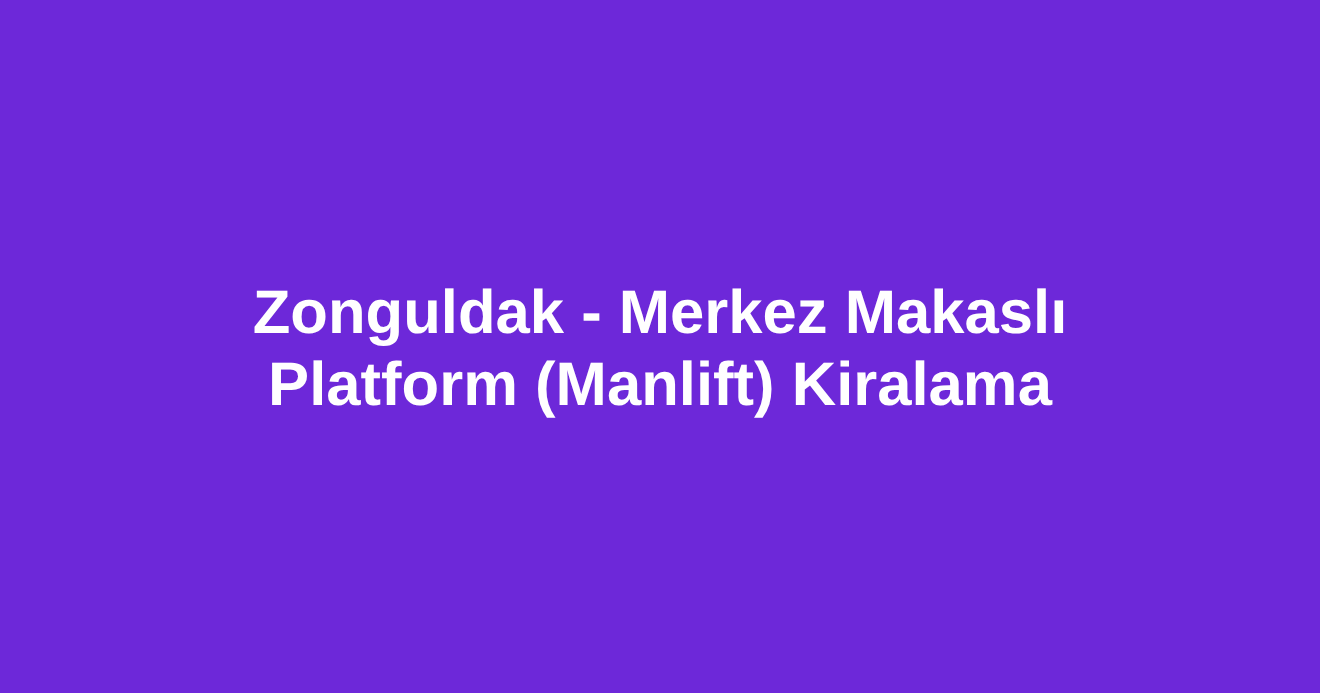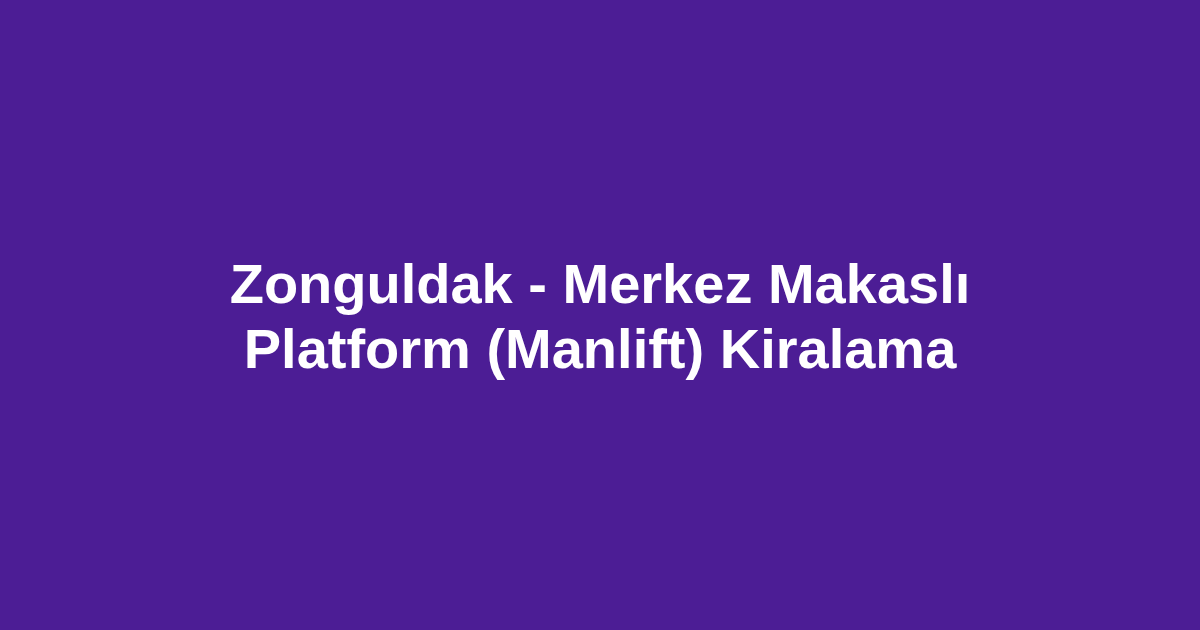--- a/index.html
+++ b/index.html
@@ -47,21 +47,21 @@
     text-align: center;
     word-wrap: break-word;
     overflow-wrap: break-word;
     
     transform: translateY(1px);
   }
 </style>
 </head>
 <body style="background-color: rgb(17, 20, 97);">
 
-<div class="og-card" style="background-color: #4c1d95;">
+<div class="og-card" style="background-color: #6d28d9;">
 
   <div class="card-inner">
 
     <h1 class="card-title" style="color: rgb(255, 255, 255);">Zonguldak - Merkez Makaslı Platform (Manlift) Kiralama</h1>
 
   </div>
 
 </div>
 
 </body></html>

